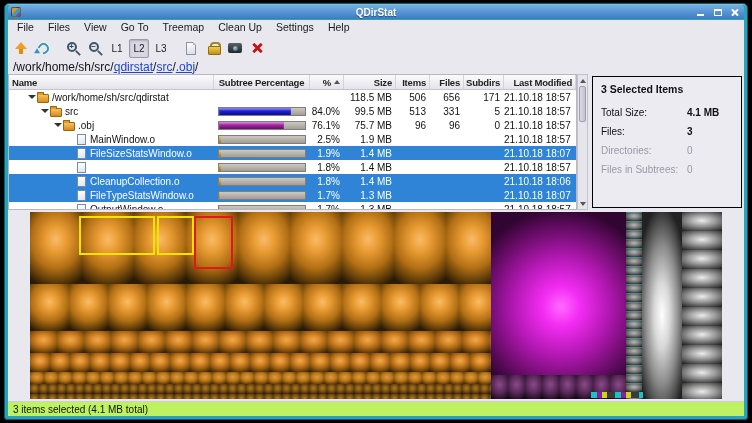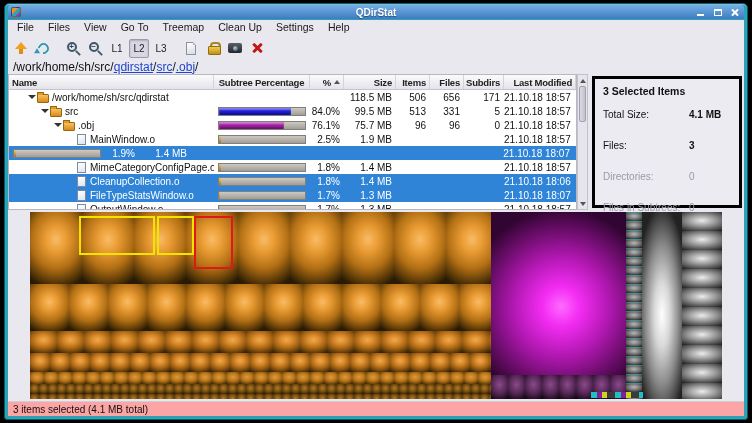--- a/index.html
+++ b/index.html
@@ -133,24 +133,24 @@
 
   
   .vscroll { width:11px; flex:none; background:#e6e5ec; border:1px solid #c2c1cc; display:flex; flex-direction:column; align-items:center; }
   .sarrow { height:11px; width:100%; display:flex; align-items:center; justify-content:center; flex:none; }
   .tri-up { width:0; height:0; border-left:3px solid transparent; border-right:3px solid transparent; border-bottom:4px solid #555; }
   .tri-down { width:0; height:0; border-left:3px solid transparent; border-right:3px solid transparent; border-top:4px solid #555; }
   .sthumb { width:7px; height:36px; background:linear-gradient(90deg,#dcdbe4,#c2c1cc); border:1px solid #a2a1b0; border-radius:2px; }
   .sspace { flex:1; }
 
   
-  .details { width:150px; flex:none; margin:2px 2px 2px 4px; border:3px solid #000000;
+  .details { width:150px; flex:none; margin:2px 2px 2px 4px; border:1px solid #000000;
              background:#ecebf2; padding:6px 8px; font-size:10px; }
   .details-title { font-weight:bold; font-size:10.5px; margin-bottom:12px; }
-  .details-fields { display:grid; grid-template-columns:86px auto; row-gap:20px; }
+  .details-fields { display:grid; grid-template-columns:86px auto; row-gap:8px; }
   .dvalue.bold { font-weight:bold; }
   .dim { color:#9a99a4; }
 
   
   .treemap { flex:1; margin:2px 22px; background:#0a0a0a; position:relative; display:flex; overflow:hidden; }
   .tm-orange { width:461px; flex:none; display:flex; flex-direction:column; }
   .ob { background-repeat:repeat; }
   .ob1 { height:72px; background-image:radial-gradient(ellipse 80% 70% at 50% 38%, #f9bc66 0%, #ea9c34 25%, #b26f14 58%, #4a2f06 90%, #281a04 100%); background-size:52px 72px; }
   .ob2 { height:47px; background-image:radial-gradient(ellipse 80% 70% at 50% 38%, #f9bc66 0%, #ea9c34 25%, #b26f14 58%, #4a2f06 90%, #281a04 100%); background-size:39px 47px; }
   .ob3 { height:22px; background-image:radial-gradient(ellipse 80% 70% at 50% 40%, #f0ab4c 0%, #d8882a 30%, #9c5e10 62%, #35220a 100%); background-size:27px 22px; }
@@ -168,21 +168,21 @@
   .gr-big { width:40px; flex:none; background:radial-gradient(ellipse 70% 62% at 50% 55%, #ffffff 0%, #d8d8d8 28%, #8a8a8a 60%, #222222 95%); }
   .gr-tiles { flex:1; background-image:radial-gradient(ellipse 85% 72% at 50% 45%, #ececec 0%, #9a9a9a 40%, #1e1e1e 95%); background-size:100% 19px; }
   .tm-sel { position:absolute; border:2px solid var(--treemap-selected,#f0e400); pointer-events:none; }
   .tm-sel.s1 { left:49px; top:4px; width:76px; height:39px; }
   .tm-sel.s2 { left:127px; top:4px; width:37px; height:39px; }
   .tm-cur { position:absolute; border:2px solid var(--treemap-current,#e01818); left:164px; top:4px; width:39px; height:53px; pointer-events:none; }
   .tm-misc { position:absolute; left:561px; bottom:1px; width:52px; height:6px;
     background:repeating-linear-gradient(90deg,#20c0c0 0 6px,#8020a0 6px 11px,#d0d020 11px 16px,#3a3a3a 16px 24px); }
 
   
-  .statusbar { height:15px; flex:none; display:flex; align-items:center; padding:0 5px; font-size:10px; border-top:1px solid #cfced8; background:#fca5a5; }
+  .statusbar { height:15px; flex:none; display:flex; align-items:center; padding:0 5px; font-size:10px; border-top:1px solid #cfced8; background:#bef264; }
 </style>
 </head>
 <body>
 
 <div class="window">
   <div class="titlebar">
     <span class="win-icon"></span>
     <span class="title">QDirStat</span>
     <span class="win-buttons">
       <span class="wbtn">
@@ -354,38 +354,43 @@
                 </span>
               </div>
     <div class="cell c-pct">2.5%</div>
     <div class="cell c-size">1.9 MB</div>
     <div class="cell c-items"></div>
     <div class="cell c-files"></div>
     <div class="cell c-subdirs"></div>
     <div class="cell c-mod">21.10.18 18:57</div>
   </div>
             <div class="trow selected">
+    <div class="cell c-name">
+      <span class="indent" style="width: 42px;"></span>
+      <span class="arrow" style="visibility: hidden;"></span>
+      <span class="node-icon file"></span>
+      <span class="nm">FileSizeStatsWindow.o</span>
+    </div>
     <div class="cell c-bar">
                 <span class="pbar">
                   <span class="fill" style="width: 1.9%; background: rgb(217, 164, 28);"></span>
                 </span>
               </div>
     <div class="cell c-pct">1.9%</div>
     <div class="cell c-size">1.4 MB</div>
     <div class="cell c-items"></div>
     <div class="cell c-files"></div>
     <div class="cell c-subdirs"></div>
     <div class="cell c-mod">21.10.18 18:07</div>
   </div>
             <div class="trow">
     <div class="cell c-name">
       <span class="indent" style="width: 42px;"></span>
       <span class="arrow" style="visibility: hidden;"></span>
       <span class="node-icon file"></span>
-      <span class="nm">MimeCategoryConfigPage.o</span>
     </div>
     <div class="cell c-bar">
                 <span class="pbar">
                   <span class="fill" style="width: 1.8%; background: rgb(217, 164, 28);"></span>
                 </span>
               </div>
     <div class="cell c-pct">1.8%</div>
     <div class="cell c-size">1.4 MB</div>
     <div class="cell c-items"></div>
     <div class="cell c-files"></div>

